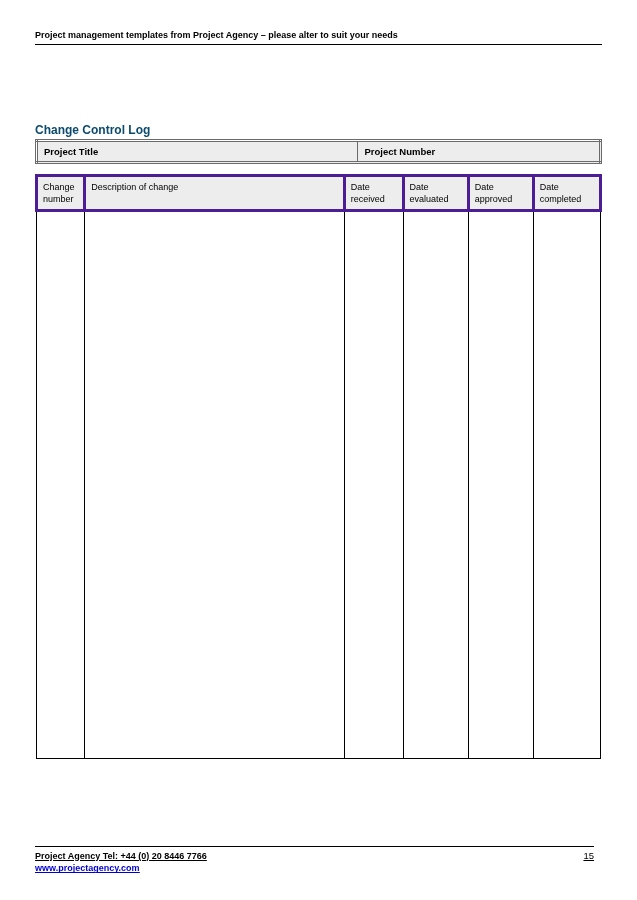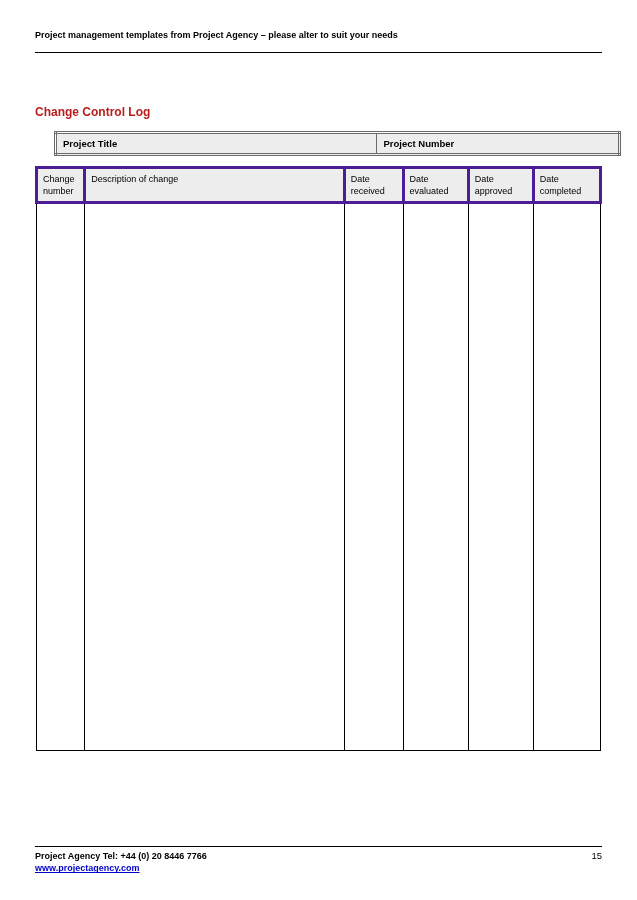--- a/index.html
+++ b/index.html
@@ -12,36 +12,35 @@
       background: #fff;
       width: 637px;
       height: 900px;
       position: relative;
       padding: 30px 35px 25px 35px;
     }
     .header-text {
       font-size: 9px;
       font-weight: bold;
       color: #000;
-      padding-bottom: 12px;
+      padding-bottom: 4px;
       border-bottom: 1px solid #000;
-      margin-bottom: 52px;
+      margin-bottom: 78px;
     }
     .section-title {
       font-size: 12px;
       font-weight: bold;
-      color: #b91c1c;
-      margin-bottom: 12px;
+      color: #0c4a6e;
+      margin-bottom: 2px;
     }
     .info-table {
       width: 100%;
       border-collapse: collapse;
       border: 3px double #6b6b6b;
       margin-bottom: 10px;
-      margin-left: 19px;
     }
     .info-table td {
       border: 1px solid #6b6b6b;
       background: #ededed;
       font-size: 9.5px;
       font-weight: bold;
       color: #000;
       padding: 4px 6px;
       height: 18px;
       vertical-align: middle;
@@ -77,22 +76,23 @@
     }
     .col-change-number { width: 46px; }
     .col-description { width: 247px; }
     .col-date-received { width: 56px; }
     .col-date-evaluated { width: 62px; }
     .col-date-approved { width: 62px; }
     .col-date-completed { width: 64px; border-radius: 9px; }
     .footer {
       position: absolute;
       left: 35px;
-      right: 35px;
+      right: 43px;
       bottom: 25px;
+      text-decoration: underline;
     }
     .footer-line {
       border-top: 1px solid #000;
       margin-bottom: 3px;
     }
     .footer-row {
       display: flex;
       justify-content: space-between;
       align-items: flex-start;
     }

